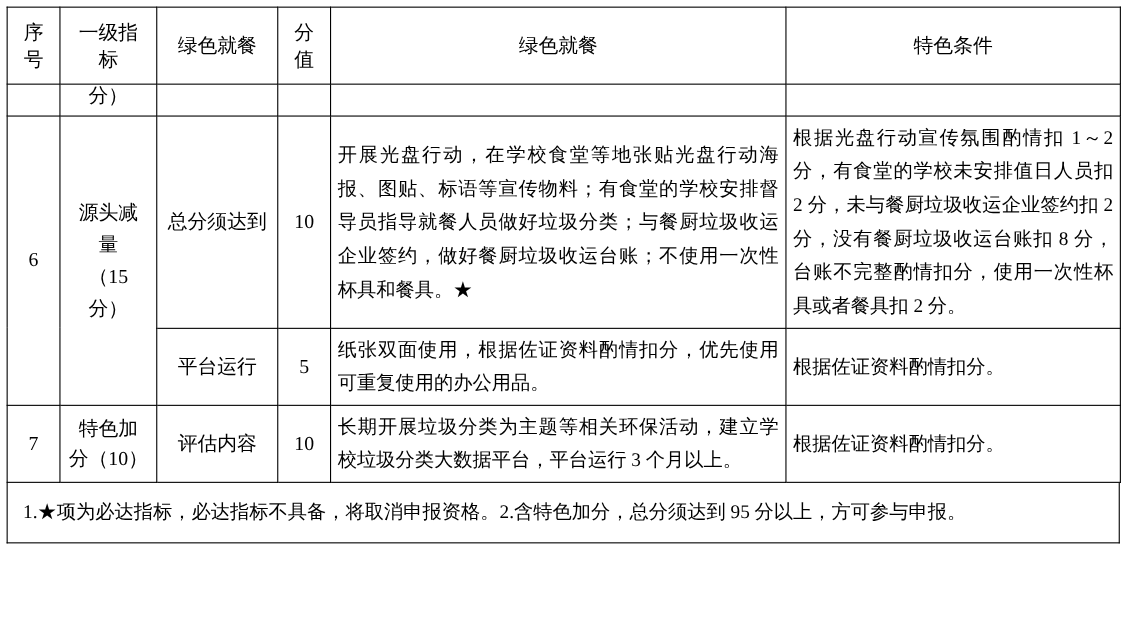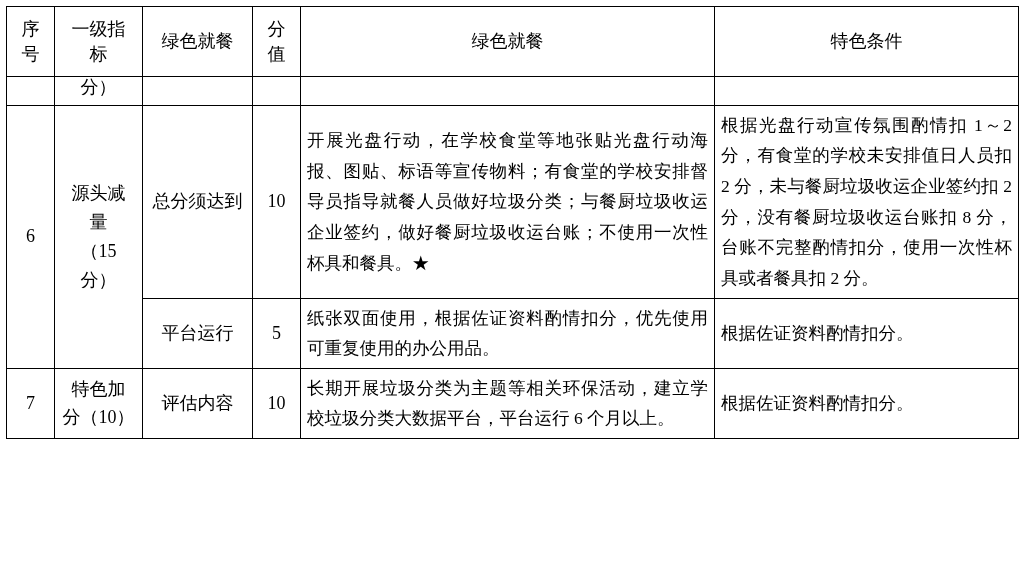--- a/index.html
+++ b/index.html
@@ -130,20 +130,21 @@
       <td class="cell-center">5</td>
       <td class="cell-text">纸张双面使用，根据佐证资料酌情扣分，优先使用可重复使用的办公用品。</td>
       <td class="cell-text">根据佐证资料酌情扣分。</td>
     </tr>
 
     <tr>
       <td class="cell-center">7</td>
       <td class="cell-center">特色加<br>分（10）</td>
       <td class="cell-center">评估内容</td>
       <td class="cell-center">10</td>
-      <td class="cell-text">长期开展垃圾分类为主题等相关环保活动，建立学校垃圾分类大数据平台，平台运行 6 个月以上。</td>
+      <td class="cell-text">长期开展垃圾分类为主题等相关环保活动，建立学校垃圾分类大数据平台，平台运行 3 个月以上。</td>
       <td class="cell-text">根据佐证资料酌情扣分。</td>
     </tr>
   </tbody>
     </table>
 
+  <div class="footnote">1.★项为必达指标，必达指标不具备，将取消申报资格。2.含特色加分，总分须达到 95 分以上，方可参与申报。</div>
 
 </div>
 
 </body></html>

